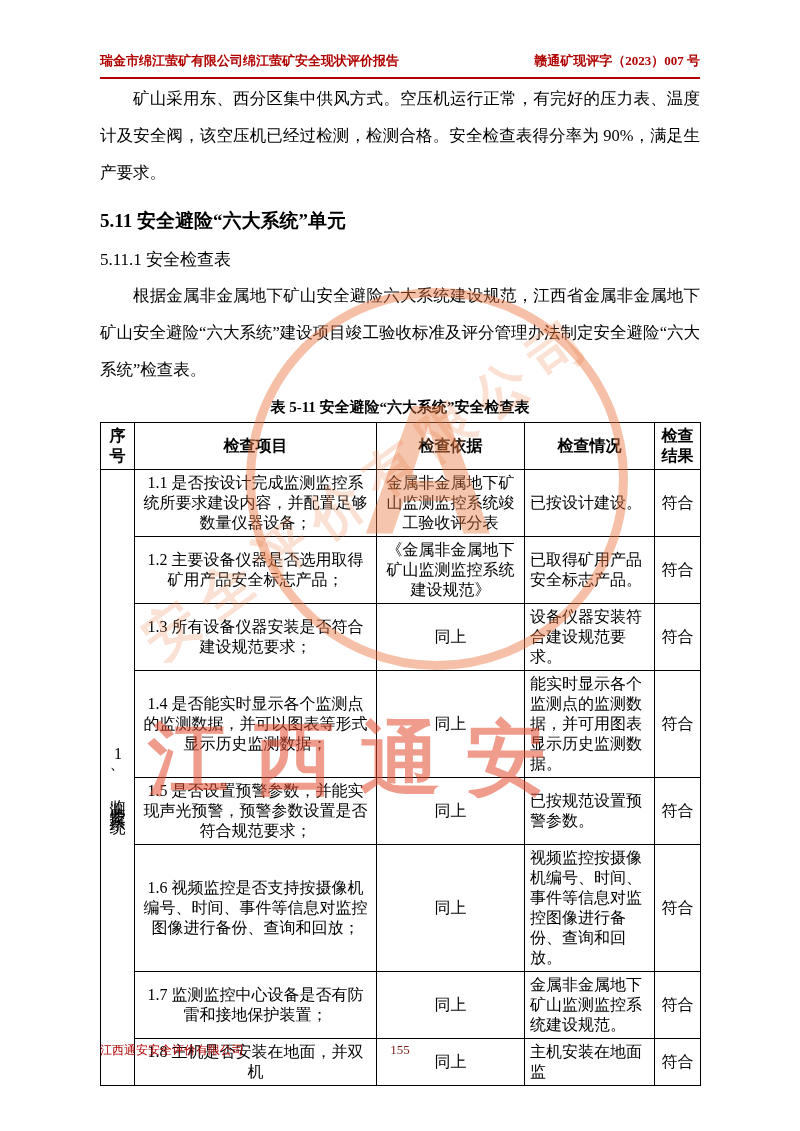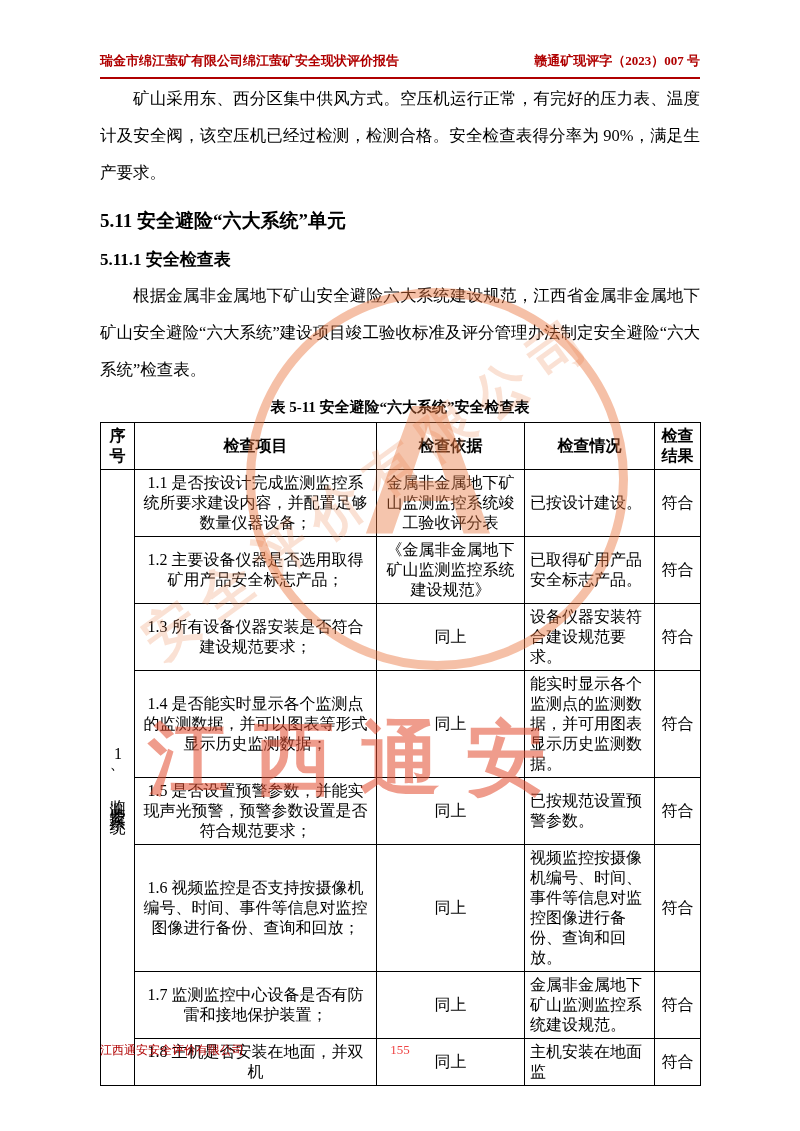--- a/index.html
+++ b/index.html
@@ -9,41 +9,41 @@
   
   .header { position:absolute; top:52px; left:100px; width:600px;
             display:flex; justify-content:space-between; align-items:center;
             border-bottom:2px solid #b00000; padding-bottom:7px;
             color:#b00000; font-size:13px; font-weight:bold; }
 
   
   .content { position:absolute; top:80px; left:100px; width:600px; }
   .para { font-size:16.5px; line-height:37px; text-indent:2em; text-align:justify; margin:0; }
   .h-section { font-size:19px; font-weight:bold; margin:17px 0 0 0; }
-  .h-sub { font-size:17px; font-weight:bold; margin:14px 0 6px 0; }
+  .h-sub { font-size:17px; font-weight:normal; margin:14px 0 6px 0; }
   .table-caption { text-align:center; font-weight:bold; font-size:15px; margin:10px 0 5px 0; }
 
   
   table.check { width:600px; border-collapse:collapse; table-layout:fixed; font-size:16px;border-radius:20px; }
   table.check th, table.check td { border:1px solid #000; padding:3px 5px; line-height:20px;
             vertical-align:middle; word-break:break-all; }
   table.check th { font-weight:bold; text-align:center; height:38px; }
   td.c-item { text-align:center; }
   td.c-basis { text-align:center; }
   td.c-situation { text-align:left; }
   td.c-result { text-align:center; }
   td.c-group { text-align:center; padding:2px 0; }
   td.c-group .vtext { writing-mode:vertical-lr; text-orientation:upright;
             margin:0 auto; letter-spacing:4px; line-height:1; }
 
   
   .footer { position:absolute; top:1042px; left:100px; width:600px; height:20px; }
   .footer .company { position:absolute; left:0; top:0; color:#b00000; font-size:12px; }
   .footer .pageno { position:absolute; left:0; top:0; width:100%; text-align:center;
-            color:#ef4444; font-size:13px; }
+            color:#7f1d1d; font-size:13px; }
 
   
   .watermark { position:absolute; inset:0; pointer-events:none; z-index:10; }
   .wm-circle { position:absolute; left:246px; top:288px; width:364px; height:364px;
             border:9px solid rgba(232,116,60,0.45); border-radius:50%; }
   .wm-logo { position:absolute; left:246px; top:300px; width:364px; height:340px;
             display:flex; align-items:center; justify-content:center;
             font-family:"Liberation Sans", sans-serif; font-weight:bold;
             font-size:185px; color:rgba(232,116,60,0.42); }
   .wm-big { position:absolute; left:148px; top:706px; white-space:nowrap;

